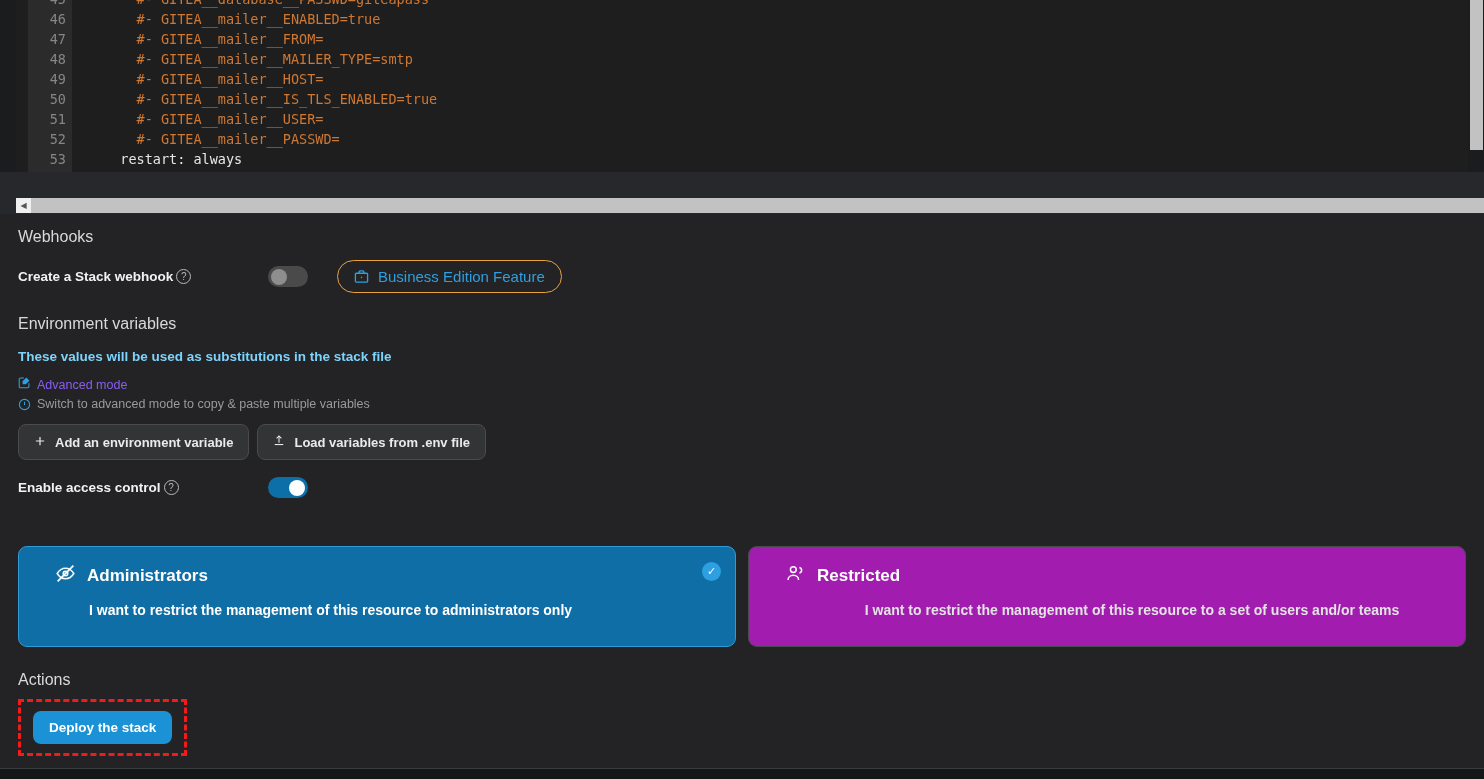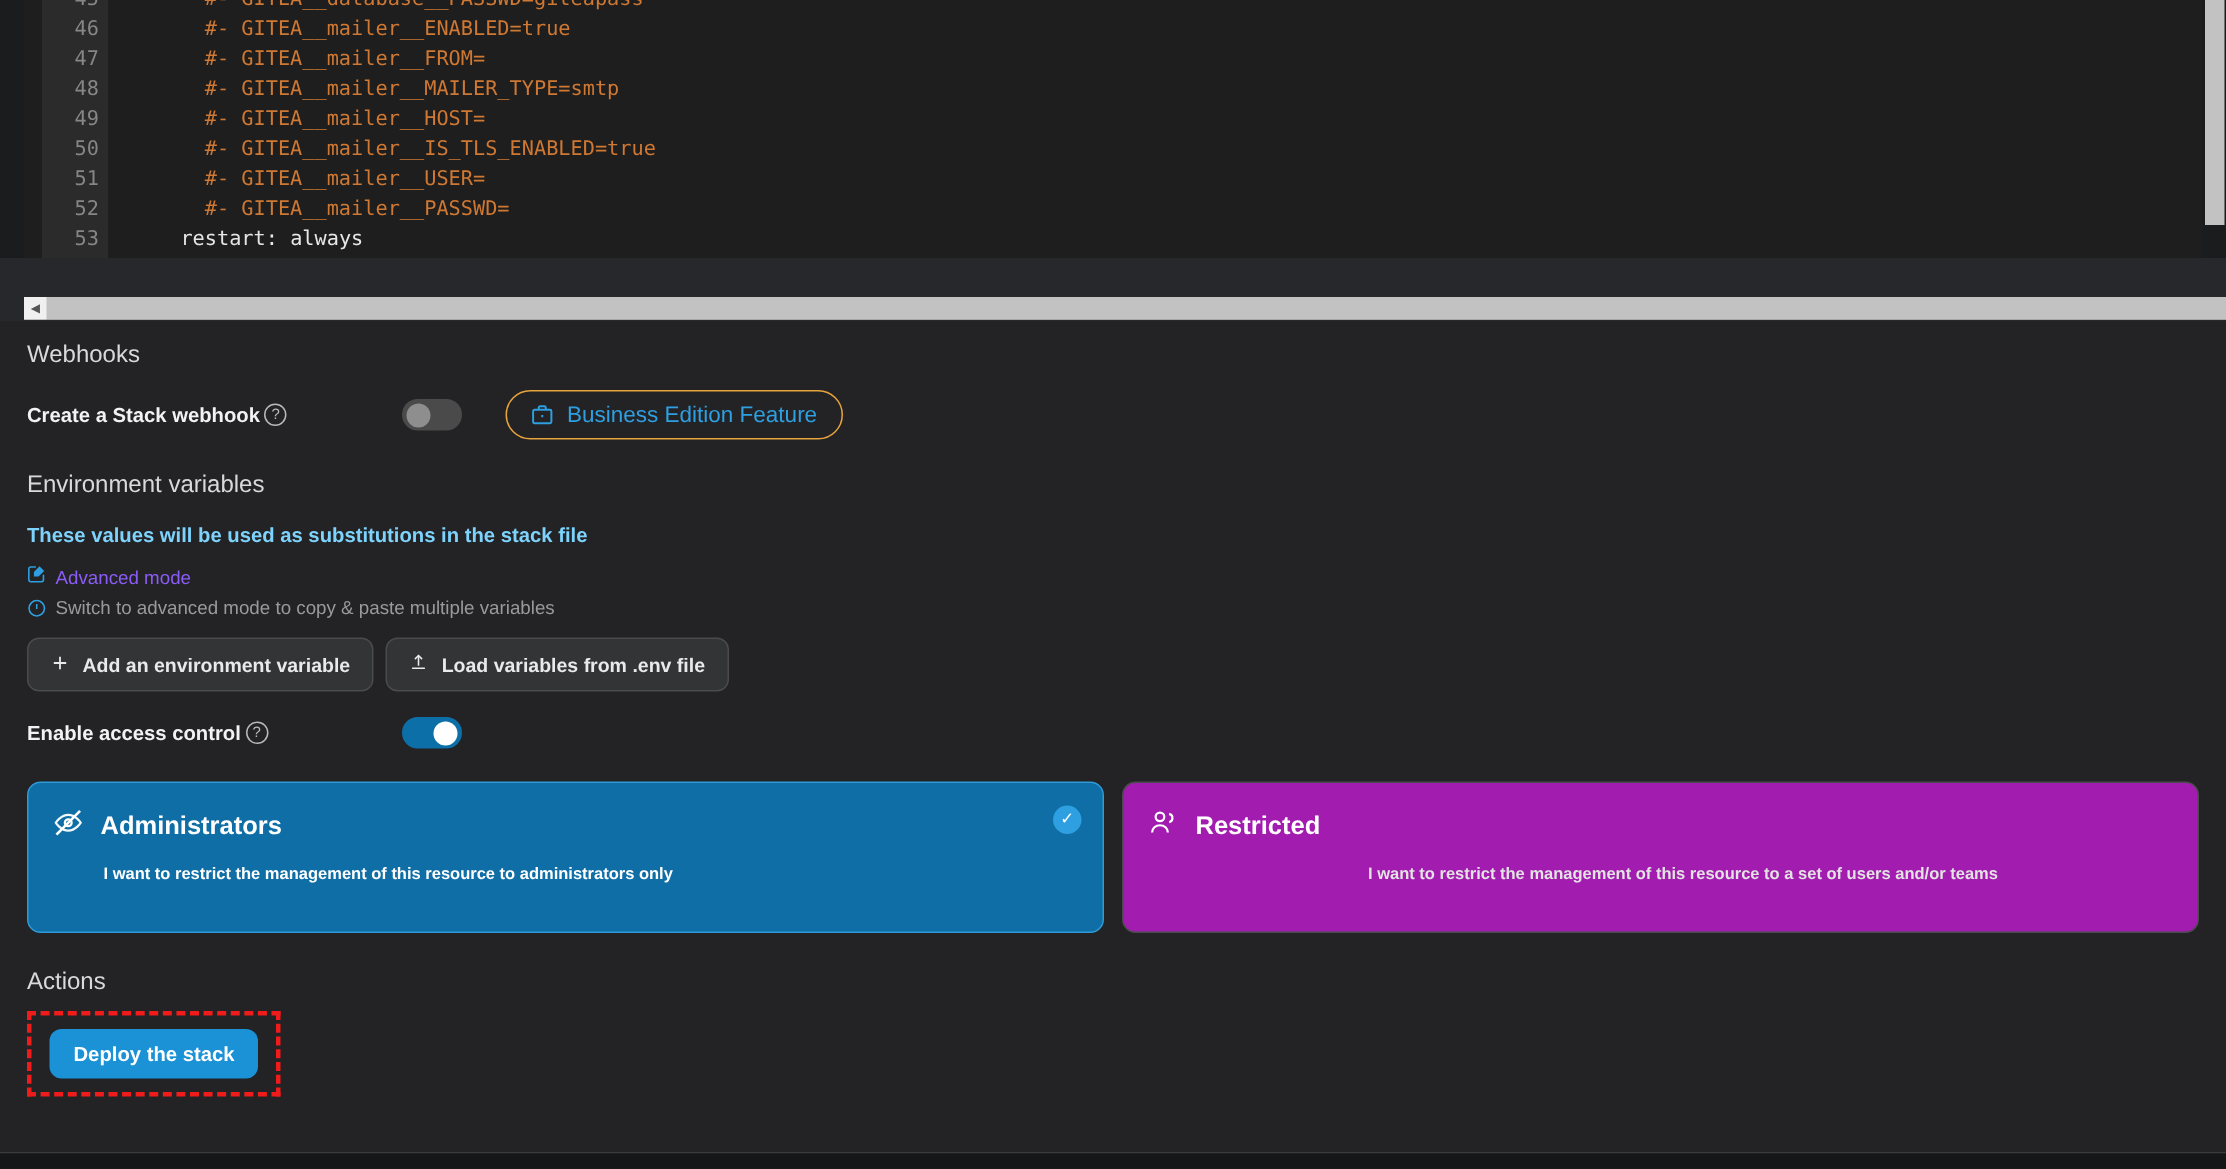--- a/index.html
+++ b/index.html
@@ -132,32 +132,32 @@
   .ghost-btn {
     display: inline-flex; align-items: center; gap: 9px;
     background: #333436; border: 1px solid #4a4b4d; border-radius: 8px;
     color: #eaeaea; font-size: 13px; font-weight: bold;
     padding: 9px 15px; cursor: pointer;
   }
 
   
   .cards { display: flex; gap: 12px; margin-top: 22px; }
   .acard {
-    flex: 1 1 0; border-radius: 9px; padding: 16px 20px 20px 16px;
-    position: relative; min-height: 101px; cursor: pointer;
+    flex: 1 1 0; border-radius: 9px; padding: 16px 20px 20px 36px;
+    position: relative; min-height: 101px; cursor: pointer; margin-top: 26px;
   }
   .acard.selected { background: #0f6ea5; border: 1px solid #2f9ad6; }
   .acard.plain { background: #a21caf; border: 1px solid #4a4b4d; text-align: center; }
   .acard-head {
     display: flex; align-items: center; gap: 11px;
     font-size: 17px; font-weight: bold; color: #ffffff;
   }
   .acard-desc {
     margin-top: 13px; margin-left: 34px;
-    font-size: 11px; color: #ffffff; font-weight: bold;
+    font-size: 14px; color: #ffffff; font-weight: bold;
   }
   .acard.plain .acard-desc { color: #e3e3e3; font-weight: bold; }
   .check-badge {
     position: absolute; right: 14px; top: 15px;
     width: 19px; height: 19px; border-radius: 50%; background: #2e9fe0;
     display: flex; align-items: center; justify-content: center;
     color: #fff; font-size: 11px; line-height: 1;
   }
 
   

